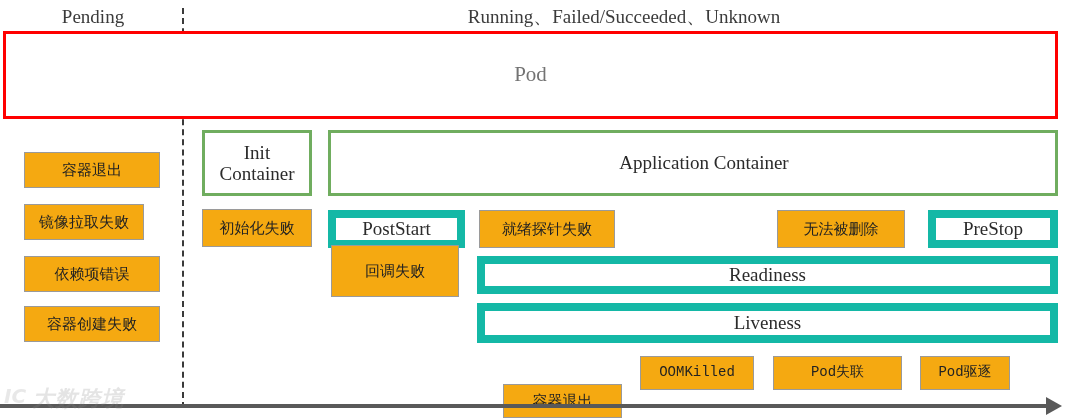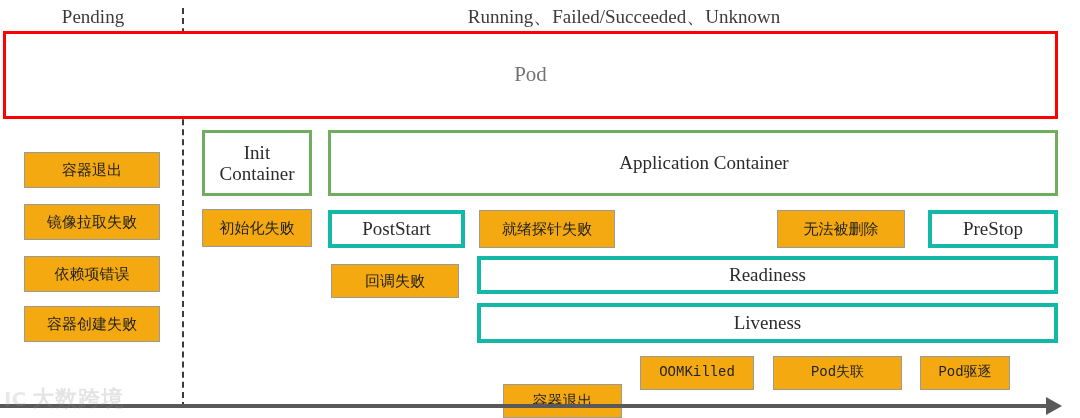--- a/index.html
+++ b/index.html
@@ -55,21 +55,21 @@
   
   .green-box {
     border: 3px solid #70ad5f;
     background: #ffffff;
     font-size: 19px;
     color: #2b2b2b;
   }
 
   
   .blue-box {
-    border: 4px solid #14b8a6;
+    border: 8px solid #14b8a6;
     background: #ffffff;
     font-size: 19px;
     color: #2b2b2b;
   }
 
   
   .orange-box {
     border: 1px solid #9a9a9a;
     background: #f5a911;
     color: #222222;
@@ -90,24 +90,25 @@
     width: 0; height: 0;
     border-top: 9px solid transparent;
     border-bottom: 9px solid transparent;
     border-left: 16px solid #595959;
   }
 
   
   .watermark {
     opacity: 0.22;
     display: flex;
-    align-items: center;
+    align-items: flex-start;
     gap: 6px;
     pointer-events: none;
     user-select: none;
+    font-style: italic;
   }
   .watermark .wm-text {
     font-family: "DejaVu Sans", sans-serif;
     font-size: 22px;
     font-weight: bold;
     color: #8a8a8a;
     letter-spacing: 1px;
   }
   .watermark .wm-mark {
     font-family: "DejaVu Sans", sans-serif;
@@ -124,36 +125,36 @@
   <div class="abs lbl phase-header" style="left:0px; top:4px; width:186px; height:26px;">Pending</div>
 
   <div class="abs lbl phase-header" style="left:190px; top:4px; width:868px; height:26px;">Running、Failed/Succeeded、Unknown</div>
 
   <div class="abs divider" style="left:182px; top:8px; width:0px; height:400px;"></div>
 
   <div class="abs lbl pod-box" style="left:3px; top:31px; width:1055px; height:88px;">Pod</div>
 
   <div class="abs lbl orange-box" style="left:24px; top:152px; width:136px; height:36px;">容器退出</div>
 
-  <div class="abs lbl orange-box" style="left:24px; top:204px; width:136px; height:36px;">镜像拉取失败</div>
+  <div class="abs lbl orange-box" style="left:24px; top:204px; width:120px; height:36px;">镜像拉取失败</div>
 
   <div class="abs lbl orange-box" style="left:24px; top:256px; width:136px; height:36px;">依赖项错误</div>
 
   <div class="abs lbl orange-box" style="left:24px; top:306px; width:136px; height:36px;">容器创建失败</div>
 
   <div class="abs lbl green-box" style="left:202px; top:130px; width:110px; height:66px;">Init
 Container</div>
 
   <div class="abs lbl orange-box" style="left:202px; top:209px; width:110px; height:38px;">初始化失败</div>
 
   <div class="abs lbl green-box" style="left:328px; top:130px; width:730px; height:66px;padding-left:22px;">Application Container</div>
 
   <div class="abs lbl blue-box" style="left:328px; top:210px; width:137px; height:38px;">PostStart</div>
 
-  <div class="abs lbl orange-box" style="left:331px; top:264px; width:128px; height:34px;">回调失败</div>
+  <div class="abs lbl orange-box" style="left:331px; top:245px; width:128px; height:52px;">回调失败</div>
 
   <div class="abs lbl orange-box" style="left:479px; top:210px; width:136px; height:38px;">就绪探针失败</div>
 
 
   <div class="abs lbl orange-box" style="left:777px; top:210px; width:128px; height:38px;">无法被删除</div>
 
   <div class="abs lbl blue-box" style="left:928px; top:210px; width:130px; height:38px;">PreStop</div>
 
   <div class="abs lbl blue-box" style="left:477px; top:256px; width:581px; height:38px;">Readiness</div>
 

